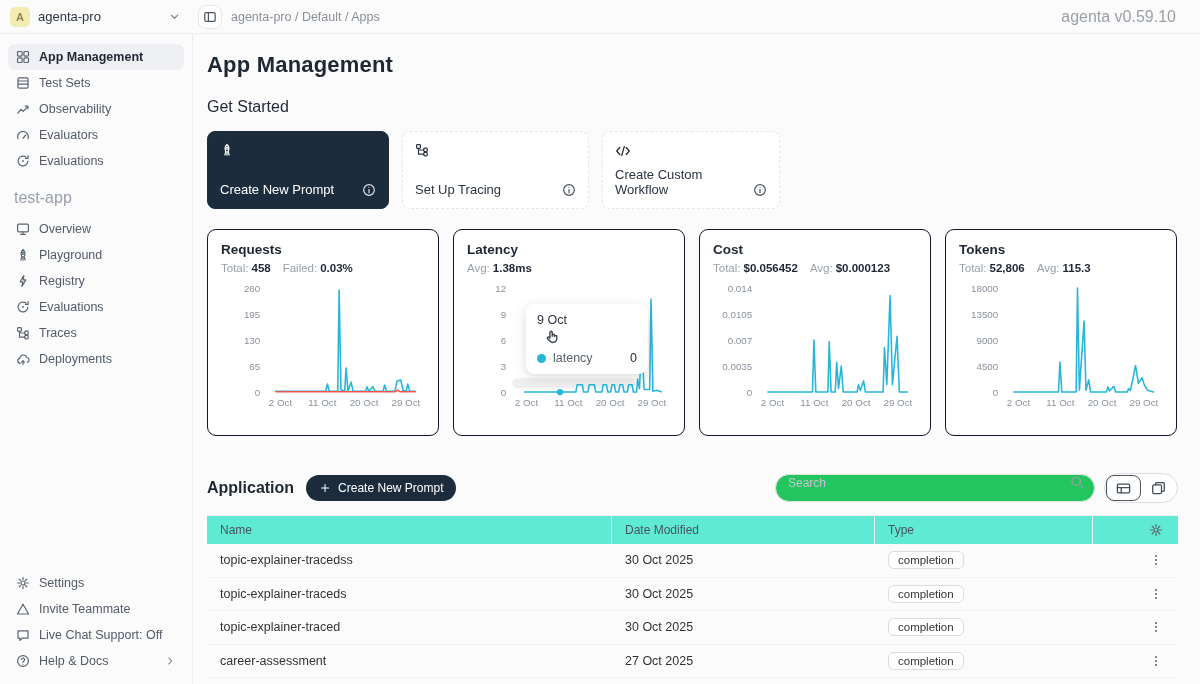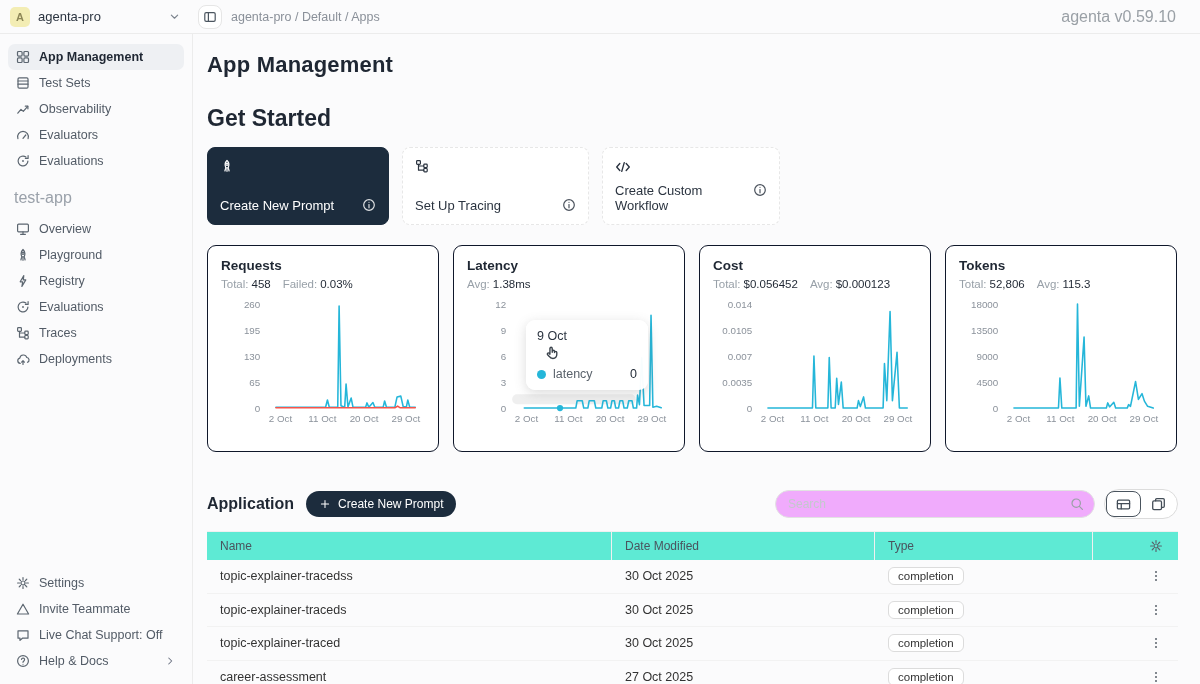--- a/index.html
+++ b/index.html
@@ -28,59 +28,59 @@
           color:#525b66;font-size:12.5px;cursor:pointer;white-space:nowrap}
   .nav li.active{background:#eef0f3;color:#1f2733;font-weight:600}
   .nav-ic{display:flex;color:#5c6670}
   .nav-ic svg,.chev-r svg{display:block}
   .chev-r{margin-left:auto;color:#6b7280;display:flex}
   .section-lbl{color:#9aa1aa;font-size:16px;margin:15px 6px 9px}
   .sidebar-footer{margin-top:auto}
 
   .content{flex:1;padding:0 22px 0 14px;overflow:hidden;position:relative}
   h1{font-size:22px;font-weight:700;color:#1f2733;margin:18px 0 0;letter-spacing:.2px}
-  .h2{font-size:23px;font-weight:700;color:#1f2733;margin:27px 0 0}
+  .h2{font-size:16px;font-weight:400;color:#1f2733;margin:20px 0 0}
 
   
   .gs-row{display:flex;gap:13px;margin-top:15px}
   .gs-card{height:78px;border-radius:8px;padding:11px 12px;display:flex;flex-direction:column;
            justify-content:space-between;border:1px dashed #e7e7e7;background:#fff;color:#2b3440;cursor:pointer}
   .gs-card.dark{width:182px;background:#1c2c3d;border:1px solid #1c2c3d;color:#fff}
   .gs-card:nth-child(2){width:187px}
   .gs-card:nth-child(3){width:178px}
-  .gs-bottom{display:flex;align-items:flex-start;justify-content:space-between;font-size:13px;font-weight:500}
+  .gs-bottom{display:flex;align-items:flex-end;justify-content:space-between;font-size:13px;font-weight:500}
   .gs-ic{display:flex}
   .info-ic{display:flex;opacity:.85}
 
   
   .chart-grid{display:flex;gap:14px;margin-top:20px}
   .chart-card{width:232px;height:207px;background:#fff;border:1px solid #0f172a;border-radius:9px;
               padding:12px 13px;position:relative}
   .cc-title{font-size:13.5px;font-weight:700;color:#1f2733}
   .cc-stats{margin-top:5px;font-size:11.5px;color:#98a0a8;display:flex;gap:12px;white-space:nowrap}
-  .cc-stats b{color:#1f2733;font-weight:400;margin-left:3px}
+  .cc-stats b{color:#1f2733;font-weight:700;margin-left:3px}
   svg.chart{margin-top:4px;width:206px;height:134px;overflow:visible}
   .chart text.tick{font-size:10px;fill:#8b929b}
 
   .tooltip{position:absolute;left:72px;top:74px;width:122px;background:rgba(255,255,255,.97);
            border-radius:9px;box-shadow:0 3px 12px rgba(90,90,90,.22);padding:9px 11px;z-index:3}
   .tt-title{font-size:12.5px;color:#2b3440}
   .cursor-ic{position:absolute;left:18px;top:25px;color:#3a424b}
   .tt-row{display:flex;align-items:center;gap:7px;margin-top:24px;font-size:12.5px;color:#5a626b}
   .tt-dot{width:9px;height:9px;border-radius:50%;background:#25b6d9;flex:0 0 9px}
   .tt-val{margin-left:auto;color:#1f2733}
 
   
   .app-head{display:flex;align-items:center;margin-top:37px}
   .app-title{font-size:16px;font-weight:700;color:#1f2733}
   .dark-btn{margin-left:12px;height:26px;padding:0 13px;border-radius:13px;background:#1c2c3d;color:#fff;
             font-size:12px;display:inline-flex;align-items:center;gap:7px;border:none;cursor:pointer;
             font-family:"Liberation Sans",sans-serif}
   .search-wrap{margin-left:auto;width:320px;height:28px;border:1px solid #e2e2e2;border-radius:14px;
-               background:#f0abfc;display:flex;align-items:center;padding:0 10px;color:#9aa0a6}
+               background:#22c55e;display:flex;align-items:flex-start;padding:0 10px;color:#9aa0a6}
   .search-input{border:none;outline:none;flex:1;font-size:12px;color:#333;background:transparent;
                 font-family:"Liberation Sans",sans-serif}
   .search-input::placeholder{color:#c3c8cd}
   .seg{margin-left:9px;height:30px;border:1px solid #dcdcdc;border-radius:15px;background:#fff;
        display:flex;align-items:center;padding:1px}
   .seg-btn{width:35px;height:26px;display:flex;align-items:center;justify-content:center;
            border-radius:8px;color:#434d57;cursor:pointer;border:1.5px solid transparent}
   .seg-btn.active{border-color:#4a545e}
 
   

